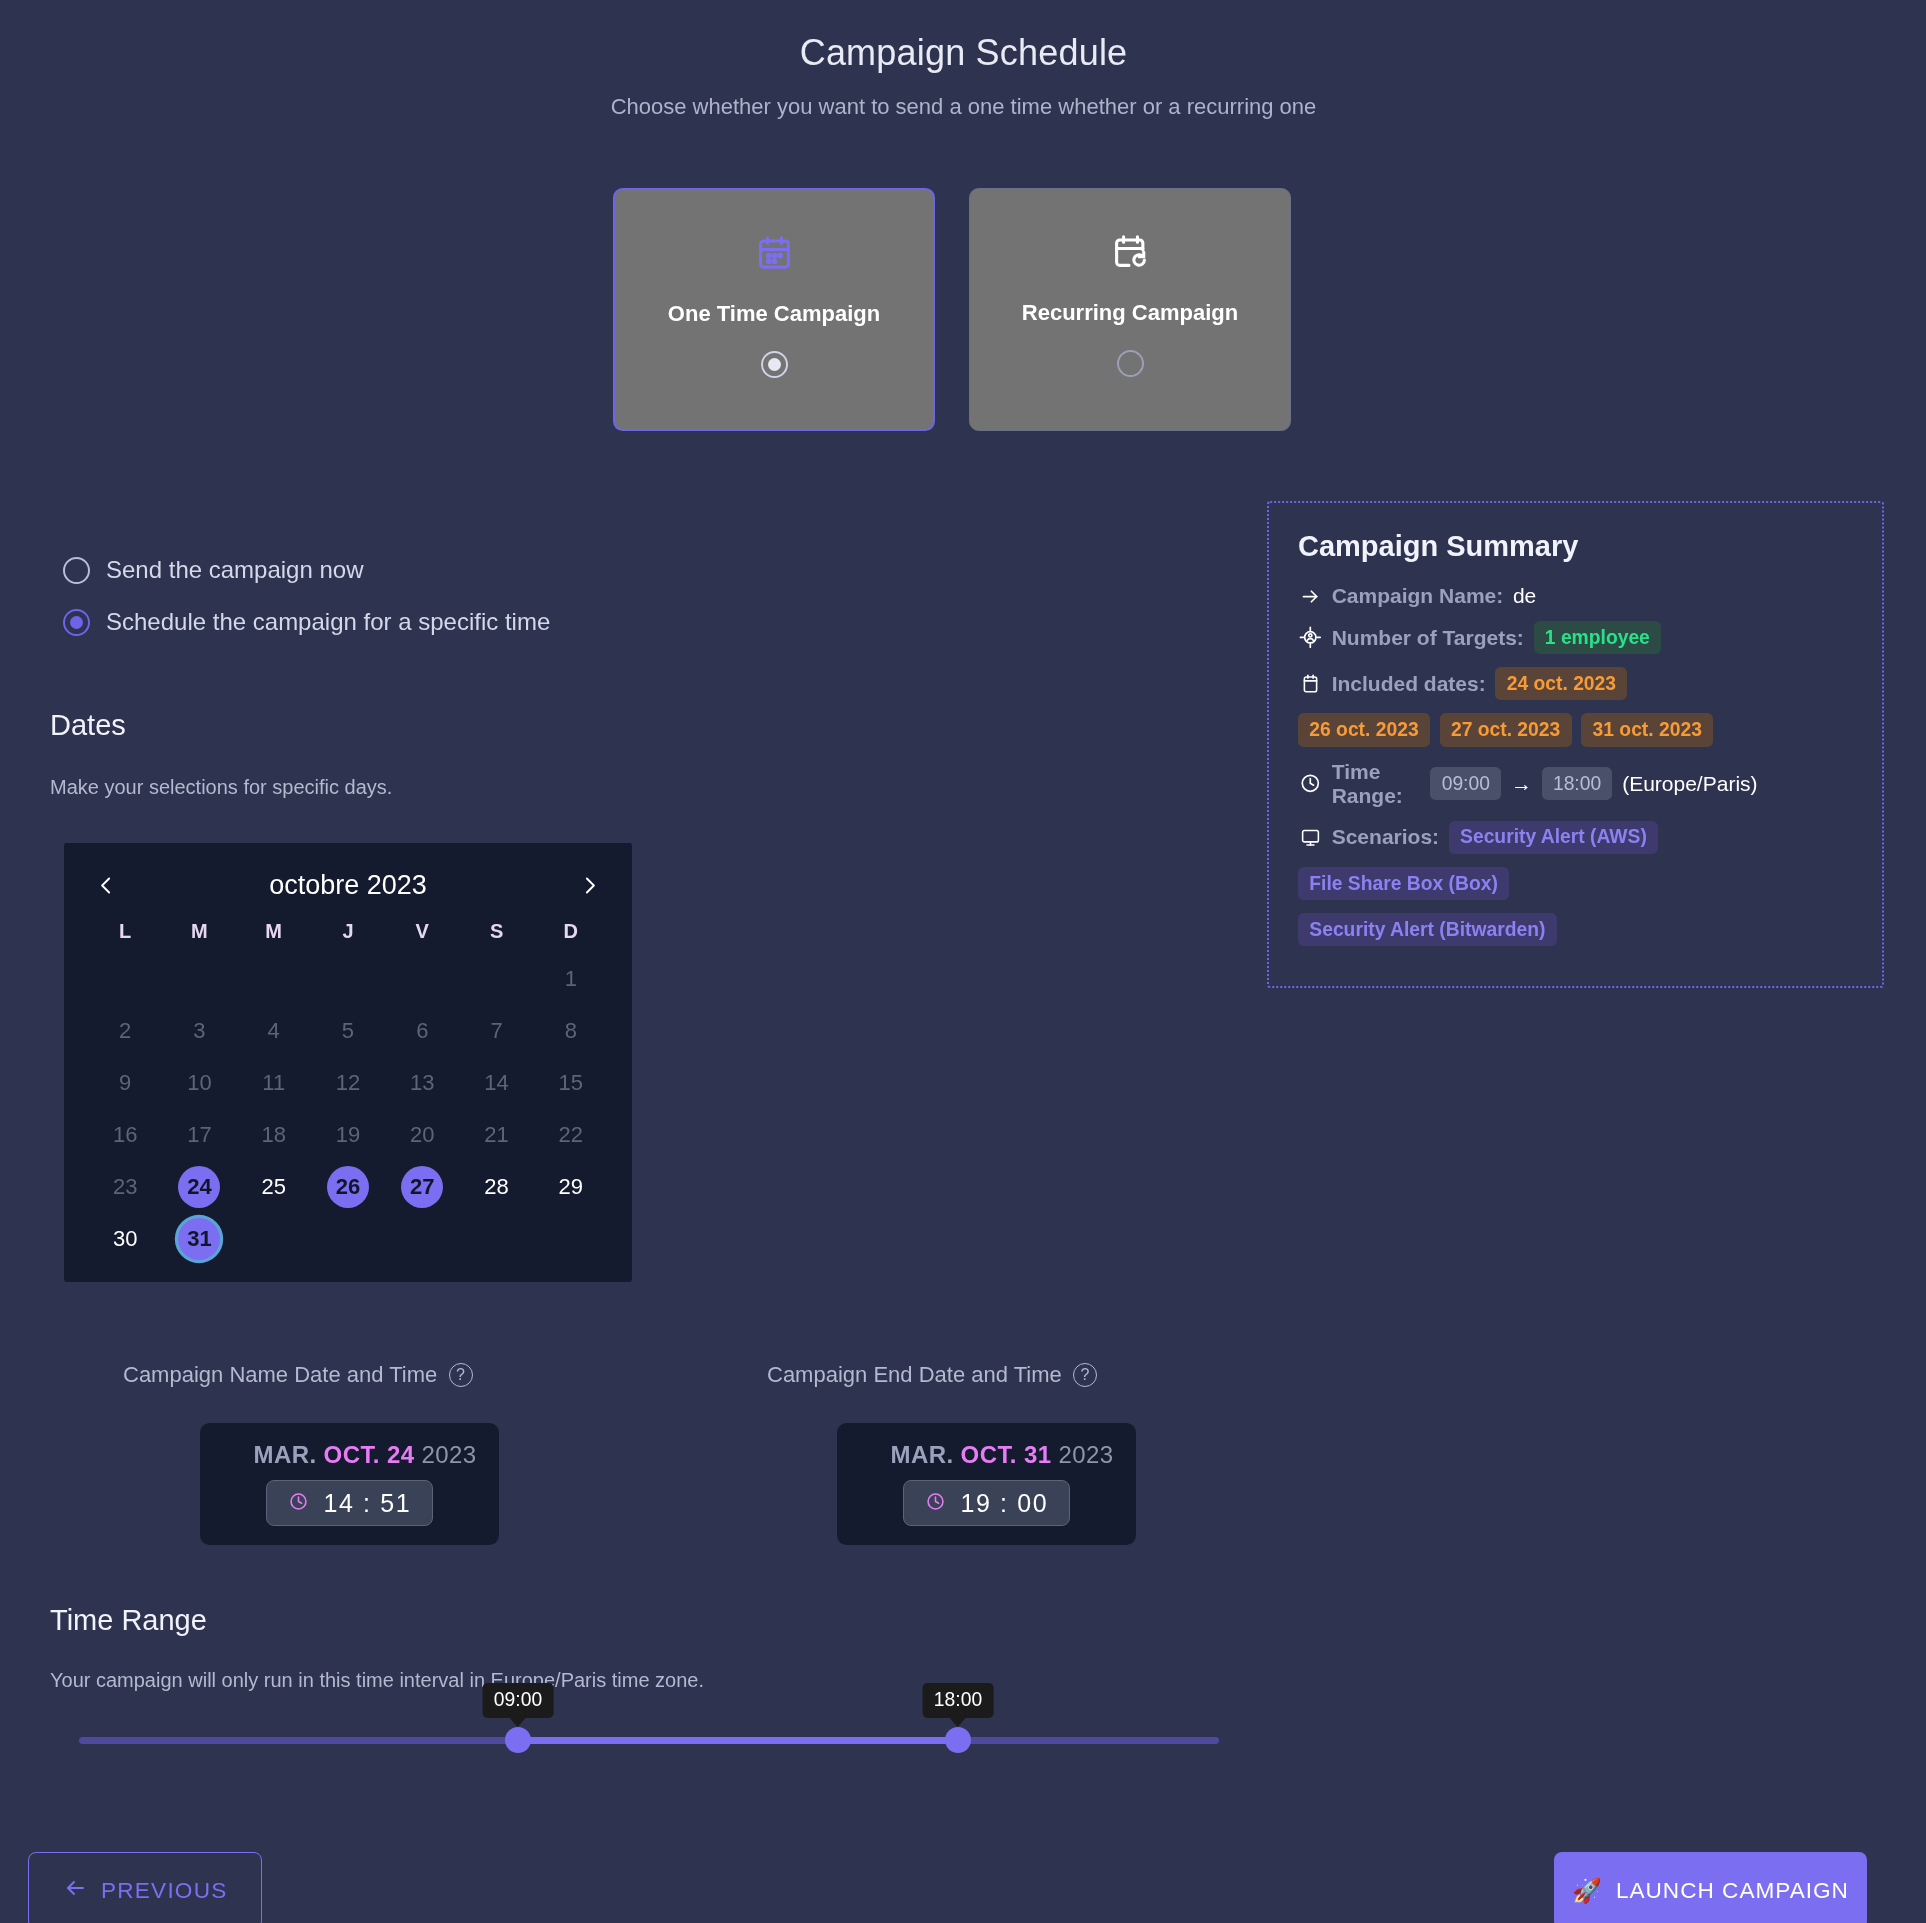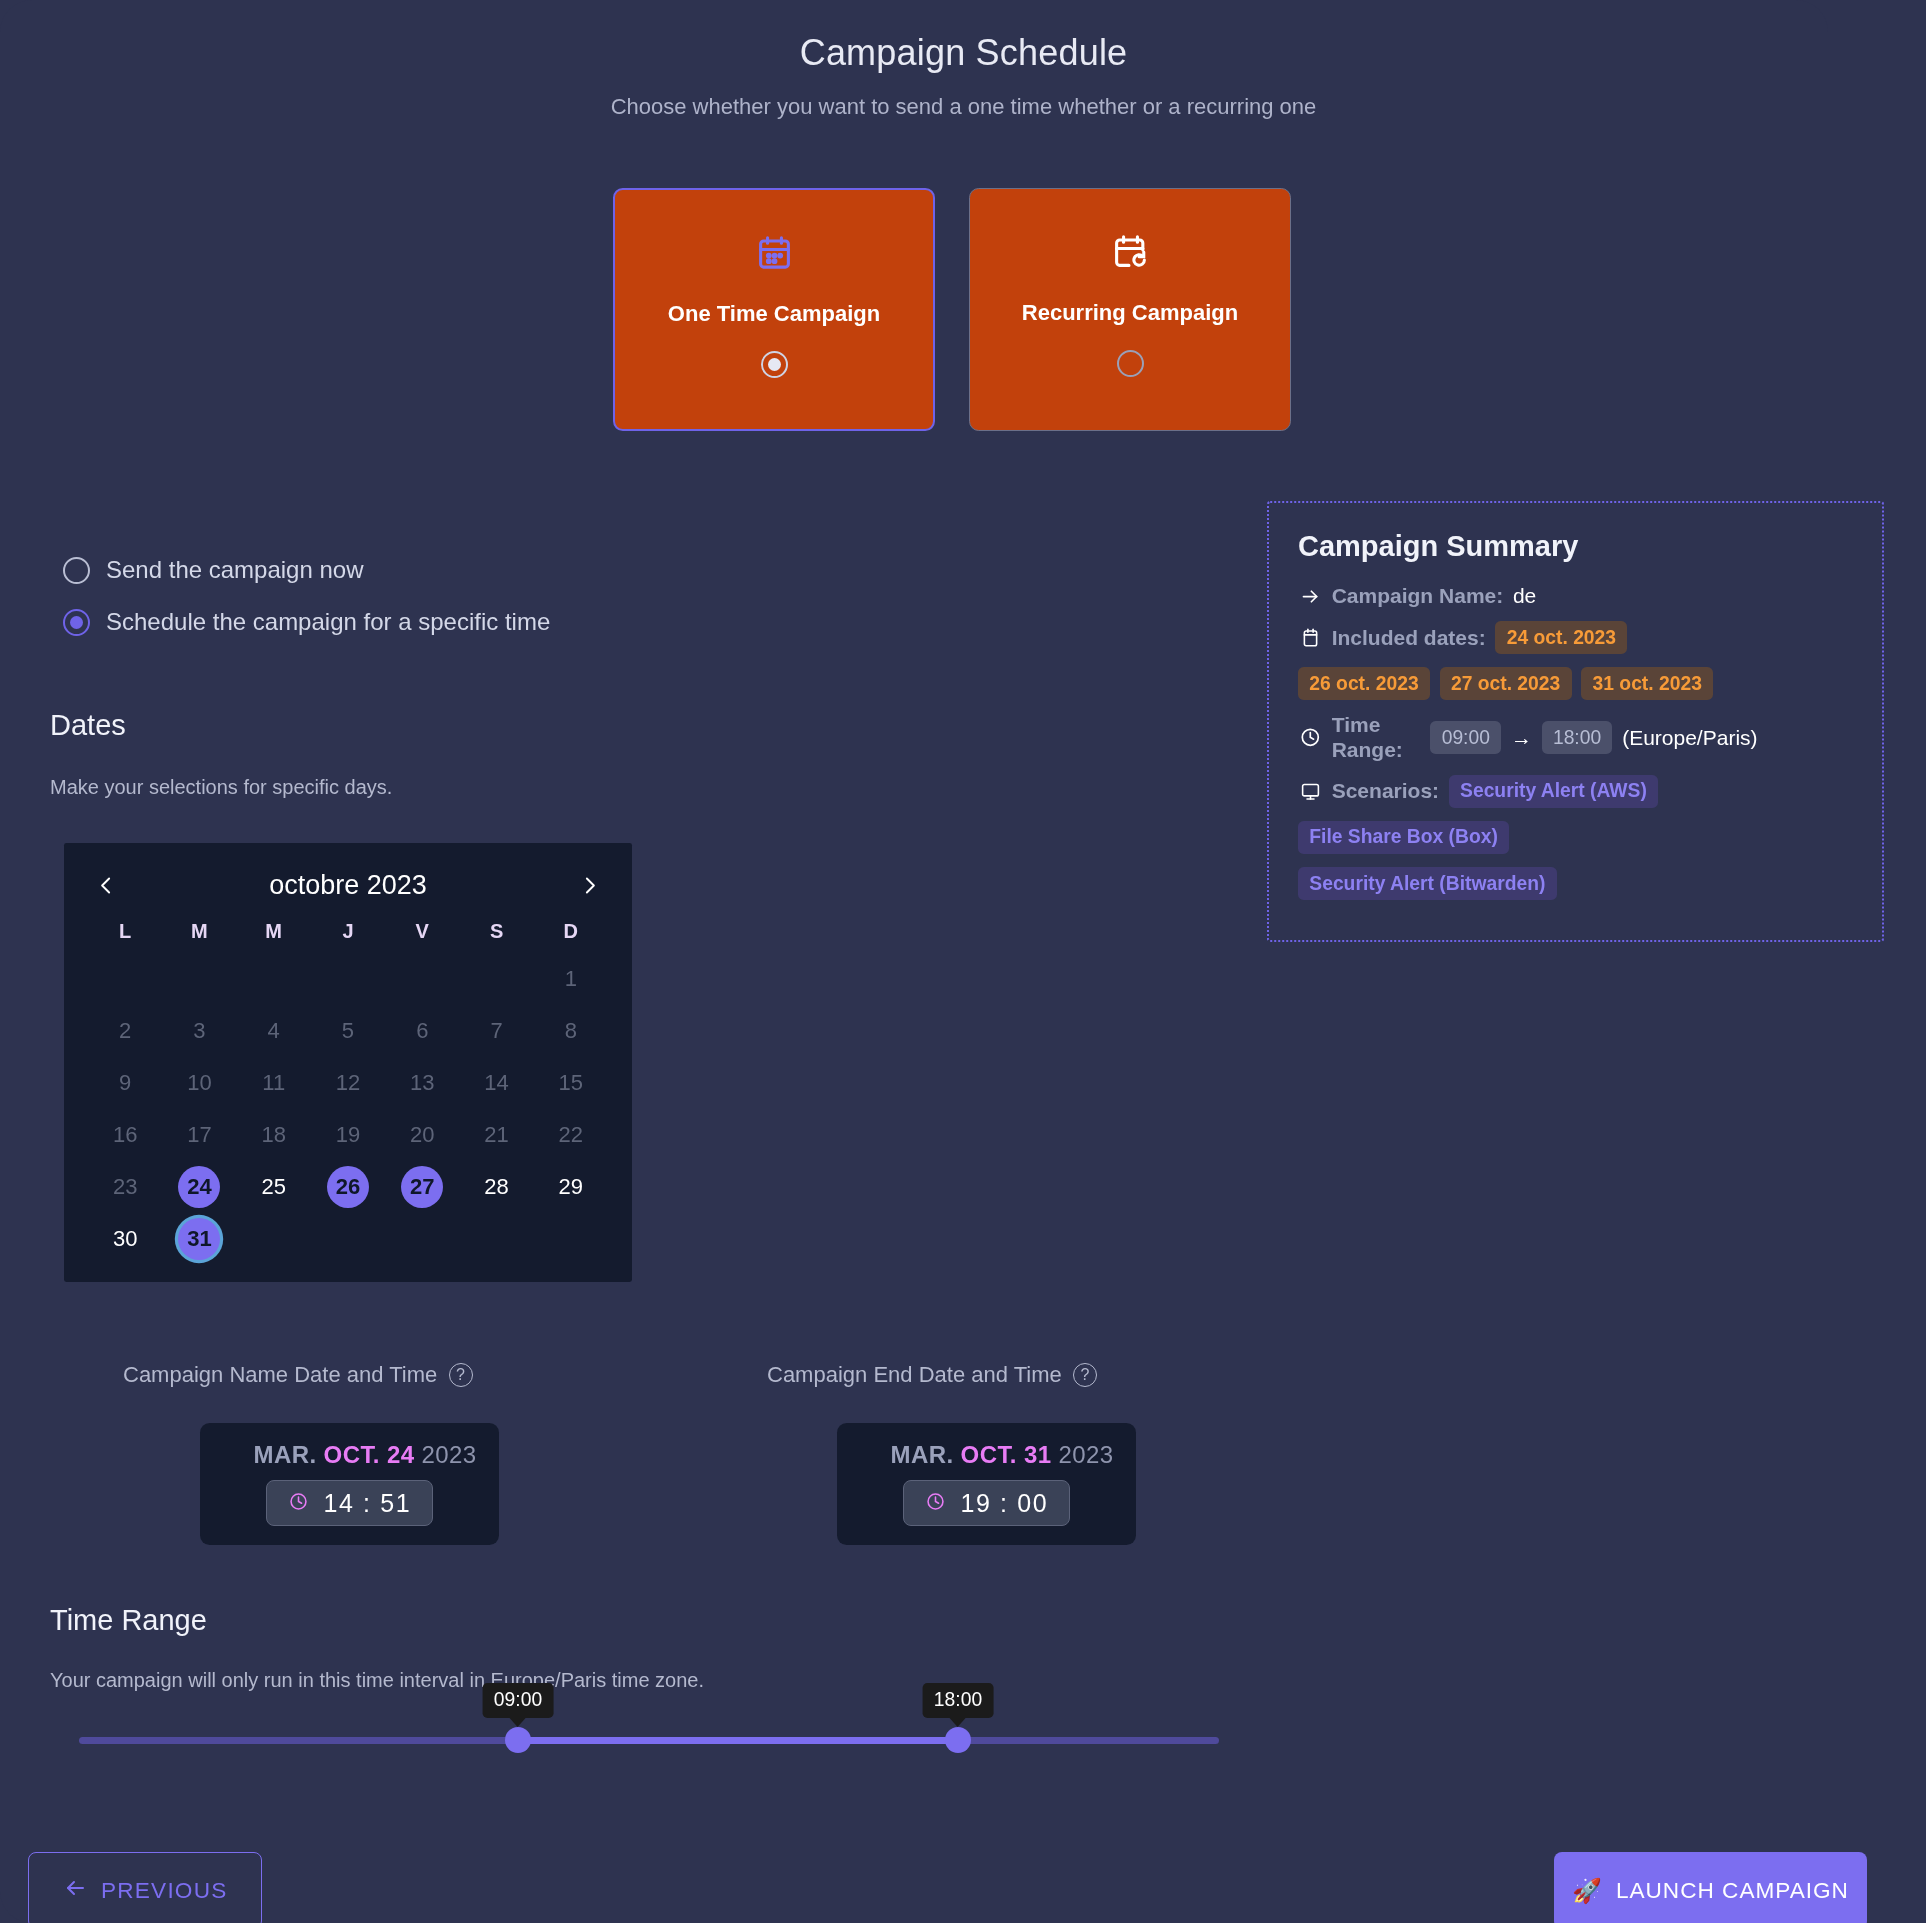--- a/index.html
+++ b/index.html
@@ -31,21 +31,21 @@
   }
 
   
   .type-row {
     position: absolute; top: 188px; left: 613px;
     display: flex; gap: 34px;
   }
   .type-card {
     width: 322px; height: 243px;
     border-radius: 9.7px;
-    background: #c2410c;
+    background: #737373;
     border: 2.4px solid #6f63e8;
     display: flex; flex-direction: column; align-items: center;
     padding-top: 37px;
     cursor: pointer;
   }
   .type-card.inactive { border: 1.6px solid #6b7089; }
   .type-card .ic { height: 50px; display:flex; align-items:center; }
   .type-card .lbl {
     margin-top: 24px; font-size: 22px; color: #ffffff; font-weight: 700;
   }
@@ -336,20 +336,35 @@
       <span class="sum-ic">
         <svg width="21" height="21" viewBox="0 0 24 24" fill="none" stroke="#ffffff" stroke-width="2" stroke-linecap="round" stroke-linejoin="round">
             <line x1="4" y1="12" x2="19" y2="12"></line>
             <polyline points="13,6 19,12 13,18"></polyline>
           </svg>
       </span>
       <span class="sum-lbl">Campaign Name:</span>
       <span class="sum-val">de</span>
     </div>
 
+    <div class="sum-row">
+      <span class="sum-ic">
+        <svg width="22.6" height="22.6" viewBox="0 0 24 24" fill="none" stroke="#ffffff" stroke-width="1.8" stroke-linecap="round">
+          <circle cx="12" cy="12" r="6"></circle>
+          <line x1="12" y1="1.5" x2="12" y2="5"></line>
+            <line x1="12" y1="19" x2="12" y2="22.5"></line>
+          <line x1="1.5" y1="12" x2="5" y2="12"></line>
+            <line x1="19" y1="12" x2="22.5" y2="12"></line>
+          <circle cx="12" cy="10" r="1.7"></circle>
+          <path d="M8.8 15.3a3.6 3.6 0 0 1 6.4 0"></path>
+        </svg>
+      </span>
+      <span class="sum-lbl">Number of Targets:</span>
+      <span class="chip green">1 employee</span>
+    </div>
 
     <div class="sum-row">
       <span class="sum-ic">
         <svg width="21" height="21" viewBox="0 0 24 24" fill="none" stroke="#ffffff" stroke-width="1.8" stroke-linecap="round">
           <rect x="5" y="4.5" width="14" height="17" rx="2"></rect>
           <line x1="5" y1="9" x2="19" y2="9"></line>
           <line x1="9" y1="2.5" x2="9" y2="6"></line>
             <line x1="15" y1="2.5" x2="15" y2="6"></line>
         </svg>
       </span>

